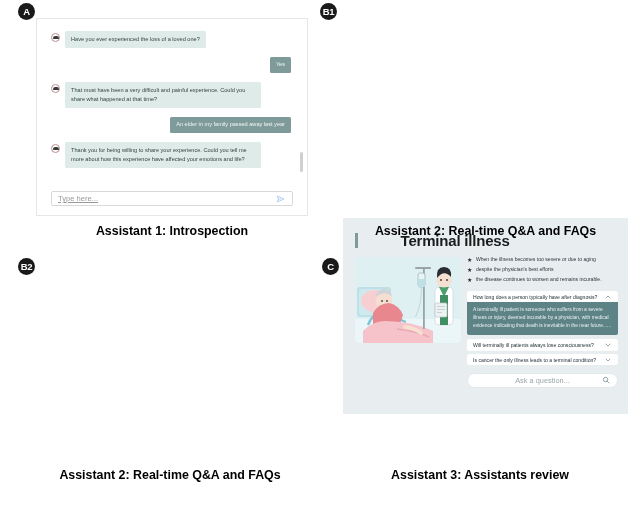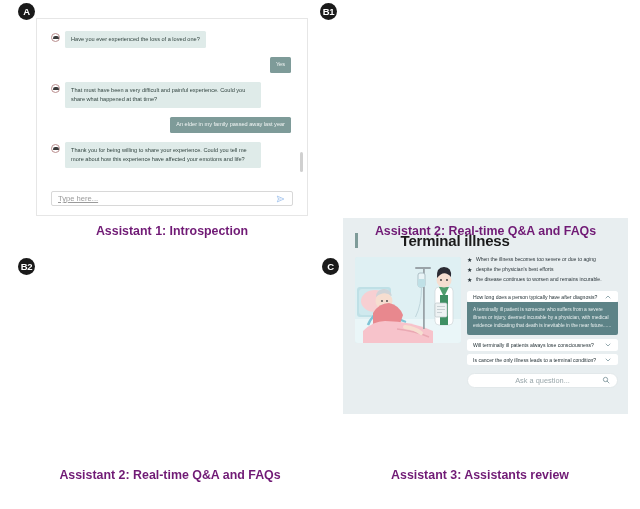--- a/index.html
+++ b/index.html
@@ -26,21 +26,21 @@
     font-weight: bold;
     display: flex; align-items: center; justify-content: center;
     letter-spacing: -0.3px;
     z-index: 5;
   }
   .caption {
     position: absolute;
     text-align: center;
     font-size: 12.4px;
     font-weight: bold;
-    color: #701a75;
+    color: #000000;
     white-space: nowrap;
   }
   
   .chat-card {
     background: #ffffff;
     border: 1px solid #e6e6e6;
     position: relative;
     overflow: hidden;
   }
   .chat-body {

